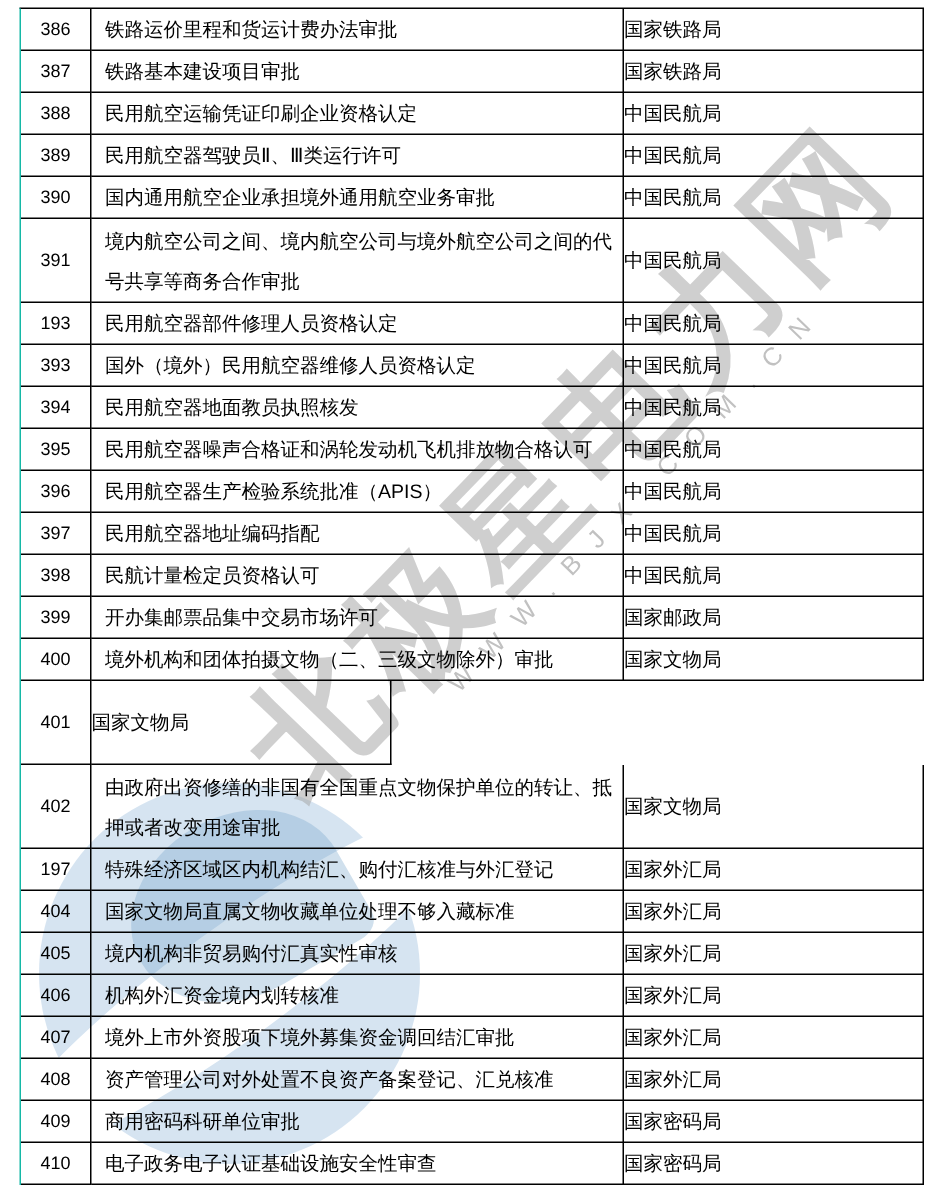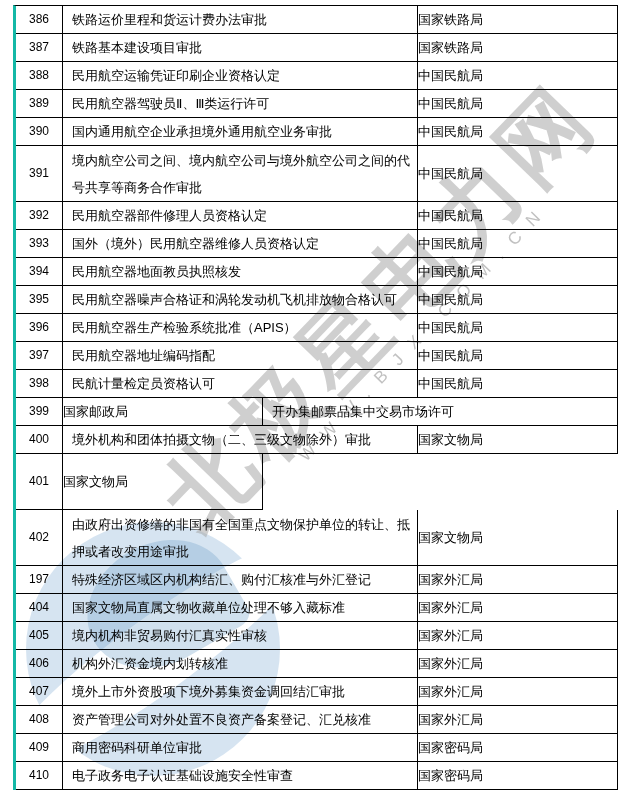--- a/index.html
+++ b/index.html
@@ -35,21 +35,21 @@
     position:absolute;left:125px;top:322px;width:600px;
     text-align:center;white-space:nowrap;
     transform:rotate(-46deg);
     font-size:17px;letter-spacing:14px;
     color:rgba(172,172,172,0.75);
   }
 
   
   .table{
     position:absolute;left:13px;top:5px;width:602px;z-index:2;
-    border-top:1px solid #000;border-left:3px solid #14b8a6;
+    border-top:1px solid #000;border-left:1px solid #14b8a6;
   }
   .row{display:flex;height:28px;}
   .row.tall{height:56px;}
   .cell{
     box-sizing:border-box;display:flex;align-items:center;
     border-right:1px solid #000;border-bottom:1px solid #000;
     font-size:13px;line-height:27px;color:#000;background:transparent;
   }
   .cell.num{width:47px;justify-content:center;font-size:12px;}
   .cell.item{width:355px;padding:0 0 0 9px;text-align:left;}
@@ -128,21 +128,21 @@
         </div>
         <div class="cell item">
           <span>境内航空公司之间、境内航空公司与境外航空公司之间的代号共享等商务合作审批</span>
         </div>
         <div class="cell agency">
           <span>中国民航局</span>
         </div>
       </div>
       <div class="row">
         <div class="cell num">
-          <span>392</span>
+          <span>193</span>
         </div>
         <div class="cell item">
           <span>民用航空器部件修理人员资格认定</span>
         </div>
         <div class="cell agency">
           <span>中国民航局</span>
         </div>
       </div>
       <div class="row">
         <div class="cell num">
@@ -207,26 +207,26 @@
           <span>民航计量检定员资格认可</span>
         </div>
         <div class="cell agency">
           <span>中国民航局</span>
         </div>
       </div>
       <div class="row">
         <div class="cell num">
           <span>399</span>
         </div>
+        <div class="cell item">
+          <span>开办集邮票品集中交易市场许可</span>
+        </div>
         <div class="cell agency">
           <span>国家邮政局</span>
         </div>
-        <div class="cell item">
-          <span>开办集邮票品集中交易市场许可</span>
-        </div>
       </div>
       <div class="row">
         <div class="cell num">
           <span>400</span>
         </div>
         <div class="cell item">
           <span>境外机构和团体拍摄文物（二、三级文物除外）审批</span>
         </div>
         <div class="cell agency">
           <span>国家文物局</span>

